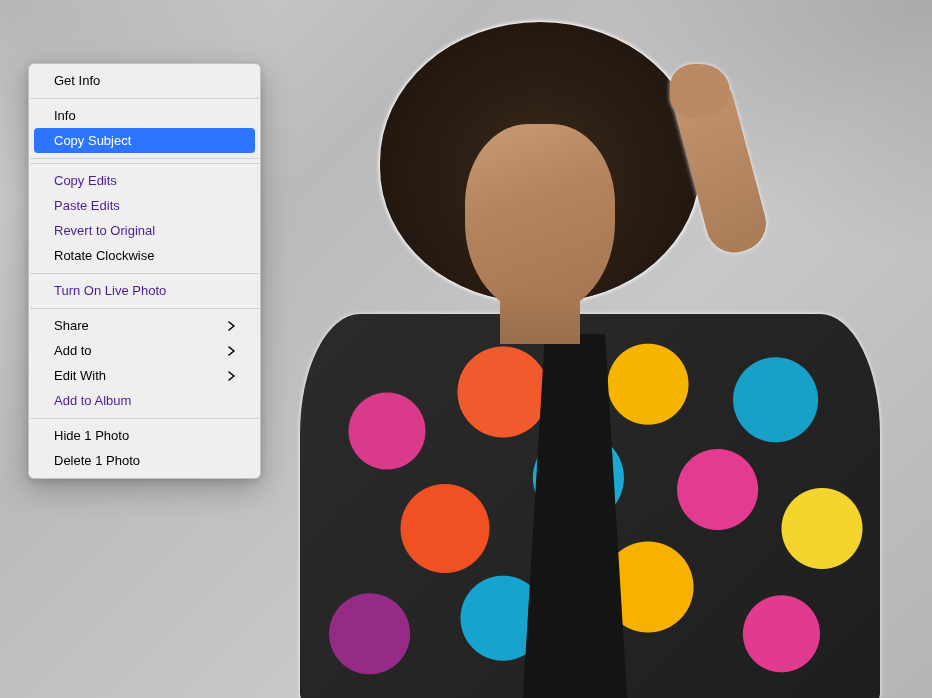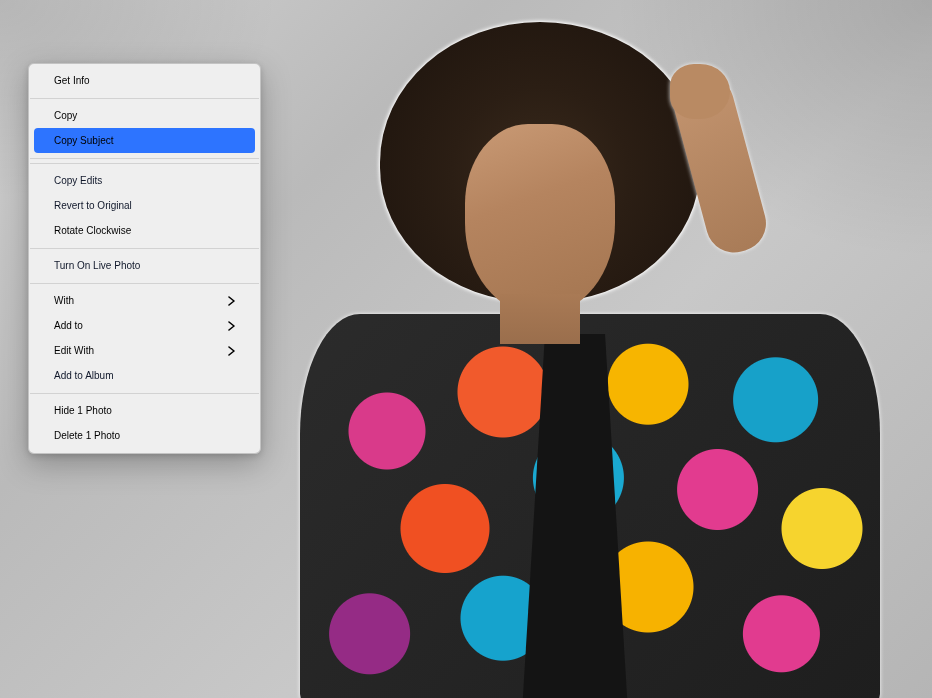--- a/index.html
+++ b/index.html
@@ -159,41 +159,41 @@
       position: absolute;
       top: 63px;
       left: 28px;
       width: 233px;
       background: rgba(240,240,240,0.98);
       border: 0.5px solid rgba(0,0,0,0.18);
       border-radius: 6px;
       box-shadow: 0 10px 30px rgba(0,0,0,0.25), 0 2px 6px rgba(0,0,0,0.15);
       padding: 4px 0;
       z-index: 100;
-      font-size: 10px;
+      font-size: 13px;
       color: #000;
     }
     .menu-item {
       display: flex;
       justify-content: space-between;
       align-items: center;
       padding: 3.5px 20px 3.5px 20px;
       line-height: 18px;
       border-radius: 4px;
       margin: 0 5px;
       cursor: default;
     }
     .menu-item.highlighted {
       background: #2d74ff;
-      color: #000000;
+      color: #ffffff;
       border-radius: 4px;
       align-items: center;
     }
     .menu-item.disabled {
-      color: #0f172a;
+      color: #4c1d95;
     }
     .menu-separator {
       height: 1px;
       background: rgba(0,0,0,0.12);
       margin: 4.5px 1px;
     }
     .chevron {
       display: inline-flex;
       align-items: center;
     }
@@ -222,43 +222,46 @@
     </div>
   </div>
 </div>
 
 <div class="context-menu" id="ctx-menu">
     <div class="menu-item">
       <span>Get Info</span>
     </div>
     <div class="menu-separator"></div>
     <div class="menu-item">
-      <span>Copy</span>
+      <span>Info</span>
     </div>
     <div class="menu-item highlighted">
       <span>Copy Subject</span>
     </div>
     <div class="menu-separator"></div>
     <div class="menu-separator"></div>
     <div class="menu-item disabled">
       <span>Copy Edits</span>
     </div>
     <div class="menu-item disabled">
+      <span>Paste Edits</span>
+    </div>
+    <div class="menu-item disabled">
       <span>Revert to Original</span>
     </div>
     <div class="menu-item">
       <span>Rotate Clockwise</span>
     </div>
     <div class="menu-separator"></div>
     <div class="menu-item disabled">
       <span>Turn On Live Photo</span>
     </div>
     <div class="menu-separator"></div>
     <div class="menu-item">
-      <span>With</span>
+      <span>Share</span>
       <span class="chevron">
         <svg viewBox="0 0 7 10">
           <path d="M1 1 L6 5 L1 9" fill="none" stroke="currentColor" stroke-width="1.6" stroke-linecap="round" stroke-linejoin="round"></path>
         </svg>
       </span>
     </div>
     <div class="menu-item">
       <span>Add to</span>
       <span class="chevron">
         <svg viewBox="0 0 7 10">

